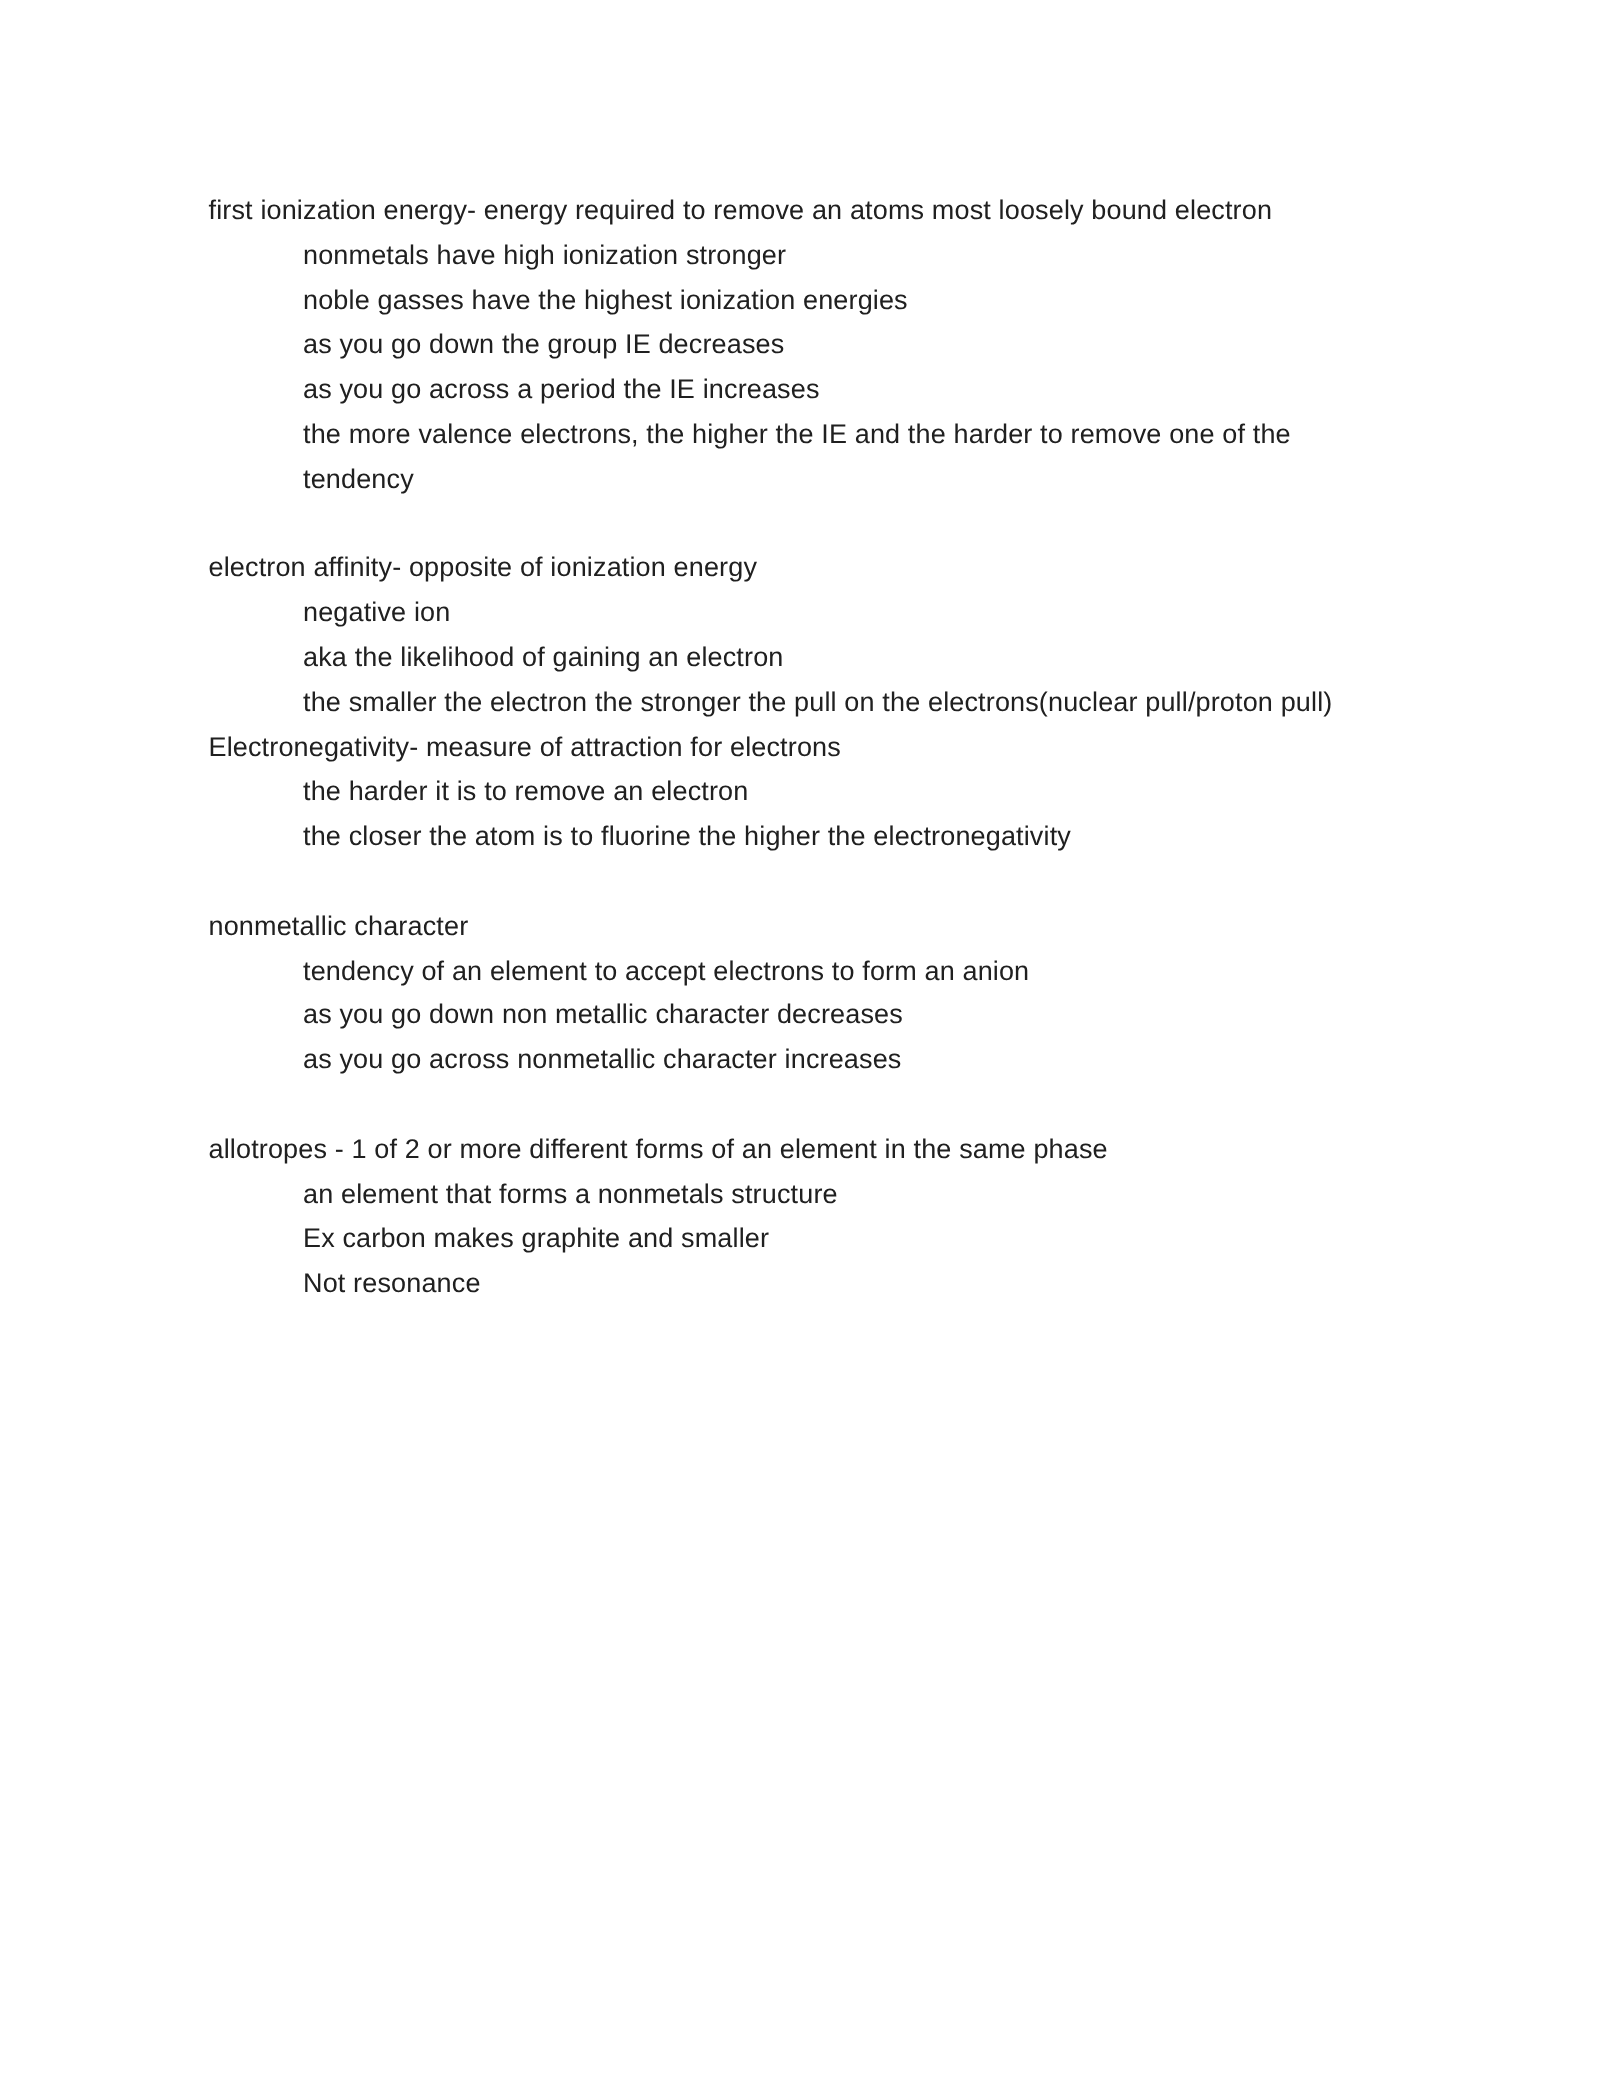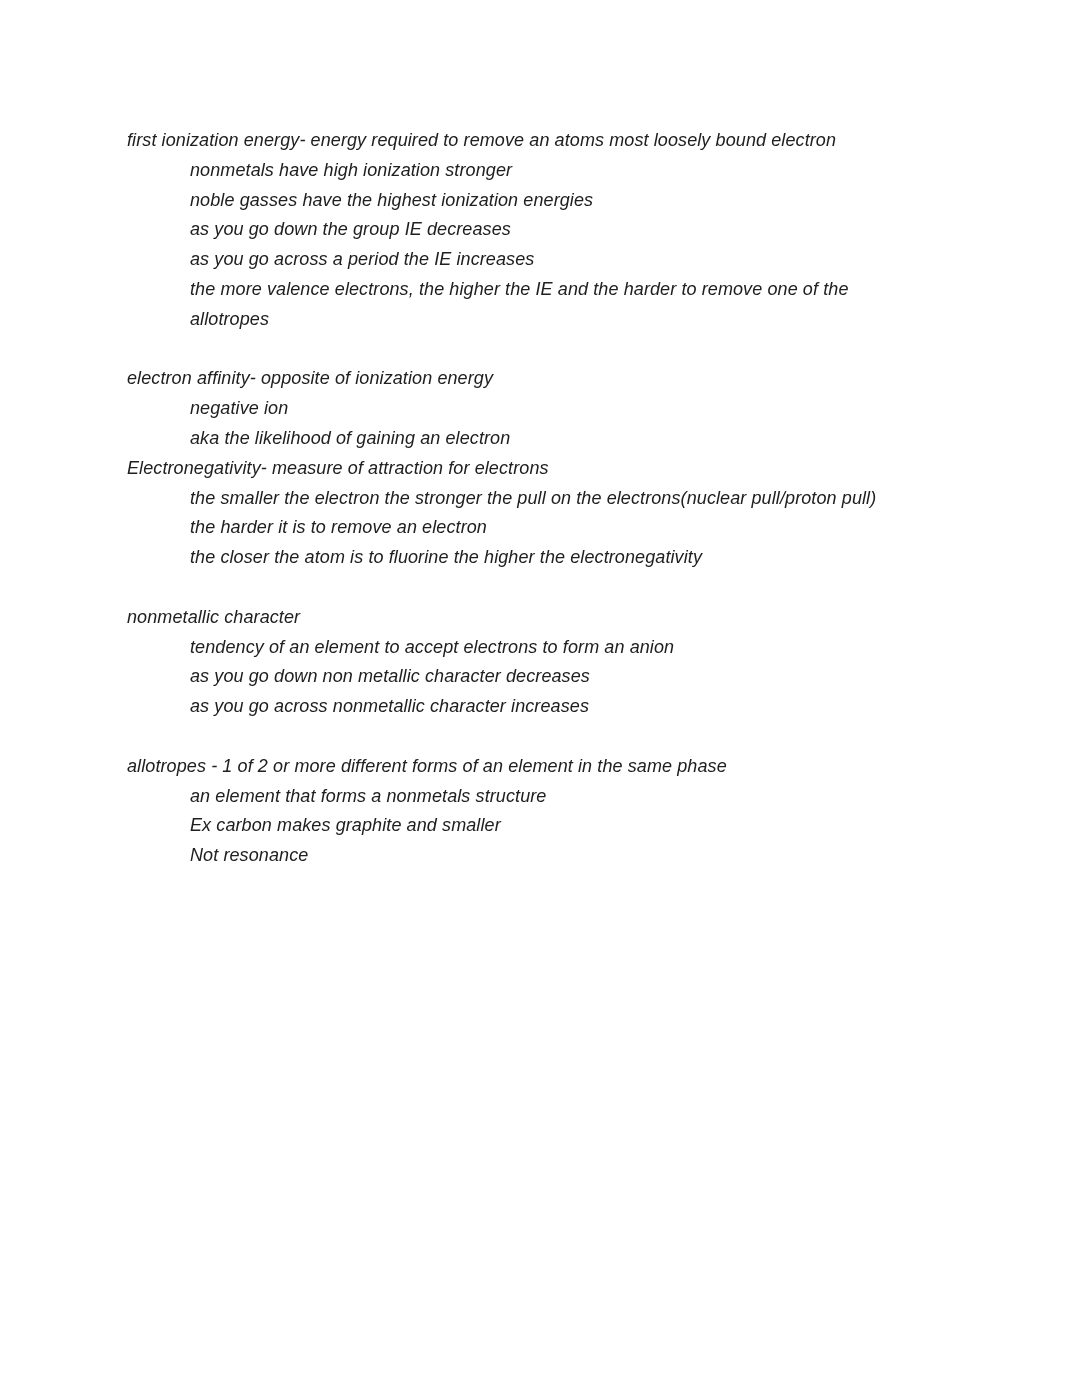--- a/index.html
+++ b/index.html
@@ -12,23 +12,22 @@
     width: 1080px;
     height: 1397px;
     background: #ffffff;
     overflow: hidden;
     font-family: "Liberation Sans", sans-serif;
     color: #202020;
   }
   .doc-content {
     position: absolute;
     top: 126px;
-    left: 127px;
+    left: 139px;
     right: 60px;
-    font-style: italic;
   }
   .section + .section {
     margin-top: 29.8px; 
   }
   .line {
     margin: 0;
     padding: 0;
     font-size: 18px;
     line-height: 29.8px;
     white-space: nowrap;
@@ -42,28 +41,28 @@
 
 <div class="page">
   <div class="doc-content" id="doc-content">
       <div class="section">
         <p class="line indent-0">first ionization energy- energy required to remove an atoms most loosely bound electron</p>
         <p class="line indent-1">nonmetals have high ionization stronger</p>
         <p class="line indent-1">noble gasses have the highest ionization energies</p>
         <p class="line indent-1">as you go down the group IE decreases</p>
         <p class="line indent-1">as you go across a period the IE increases</p>
         <p class="line indent-1">the more valence electrons, the higher the IE and the harder to remove one of the</p>
-        <p class="line indent-1">allotropes</p>
+        <p class="line indent-1">tendency</p>
       </div>
       <div class="section">
         <p class="line indent-0">electron affinity- opposite of ionization energy</p>
         <p class="line indent-1">negative ion</p>
         <p class="line indent-1">aka the likelihood of gaining an electron</p>
+        <p class="line indent-1">the smaller the electron the stronger the pull on the electrons(nuclear pull/proton pull)</p>
         <p class="line indent-0">Electronegativity- measure of attraction for electrons</p>
-        <p class="line indent-1">the smaller the electron the stronger the pull on the electrons(nuclear pull/proton pull)</p>
         <p class="line indent-1">the harder it is to remove an electron</p>
         <p class="line indent-1">the closer the atom is to fluorine the higher the electronegativity</p>
       </div>
       <div class="section">
         <p class="line indent-0">nonmetallic character</p>
         <p class="line indent-1">tendency of an element to accept electrons to form an anion</p>
         <p class="line indent-1">as you go down non metallic character decreases</p>
         <p class="line indent-1">as you go across nonmetallic character increases</p>
       </div>
       <div class="section">

